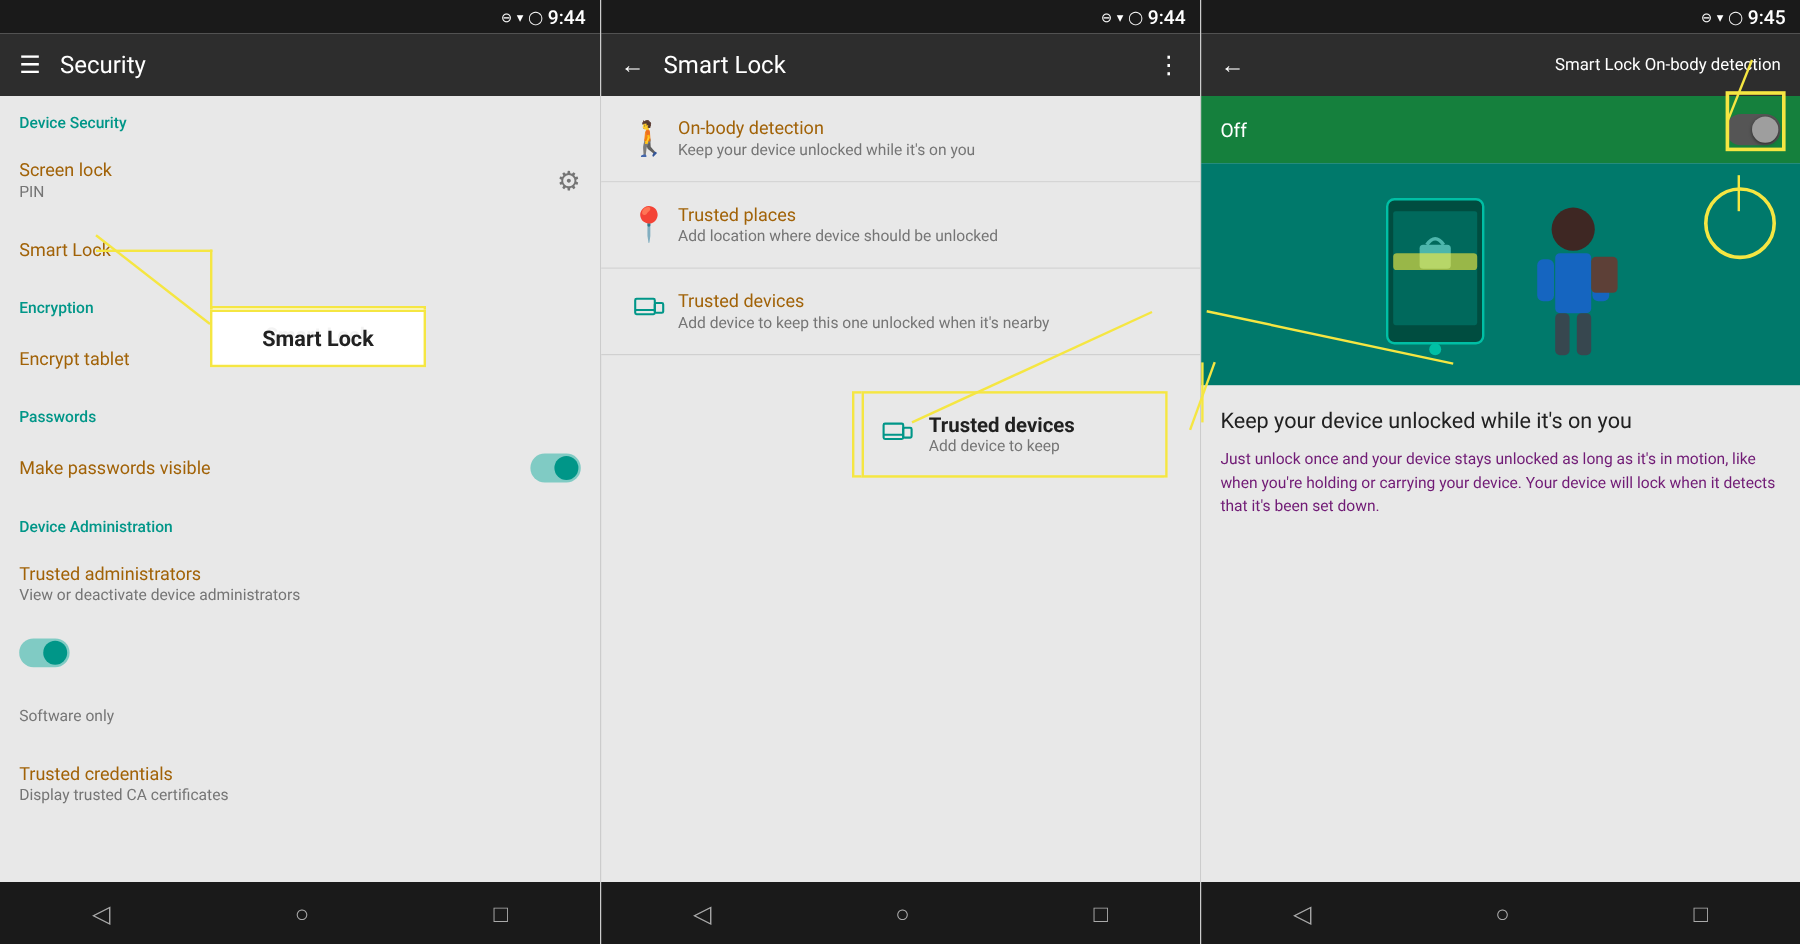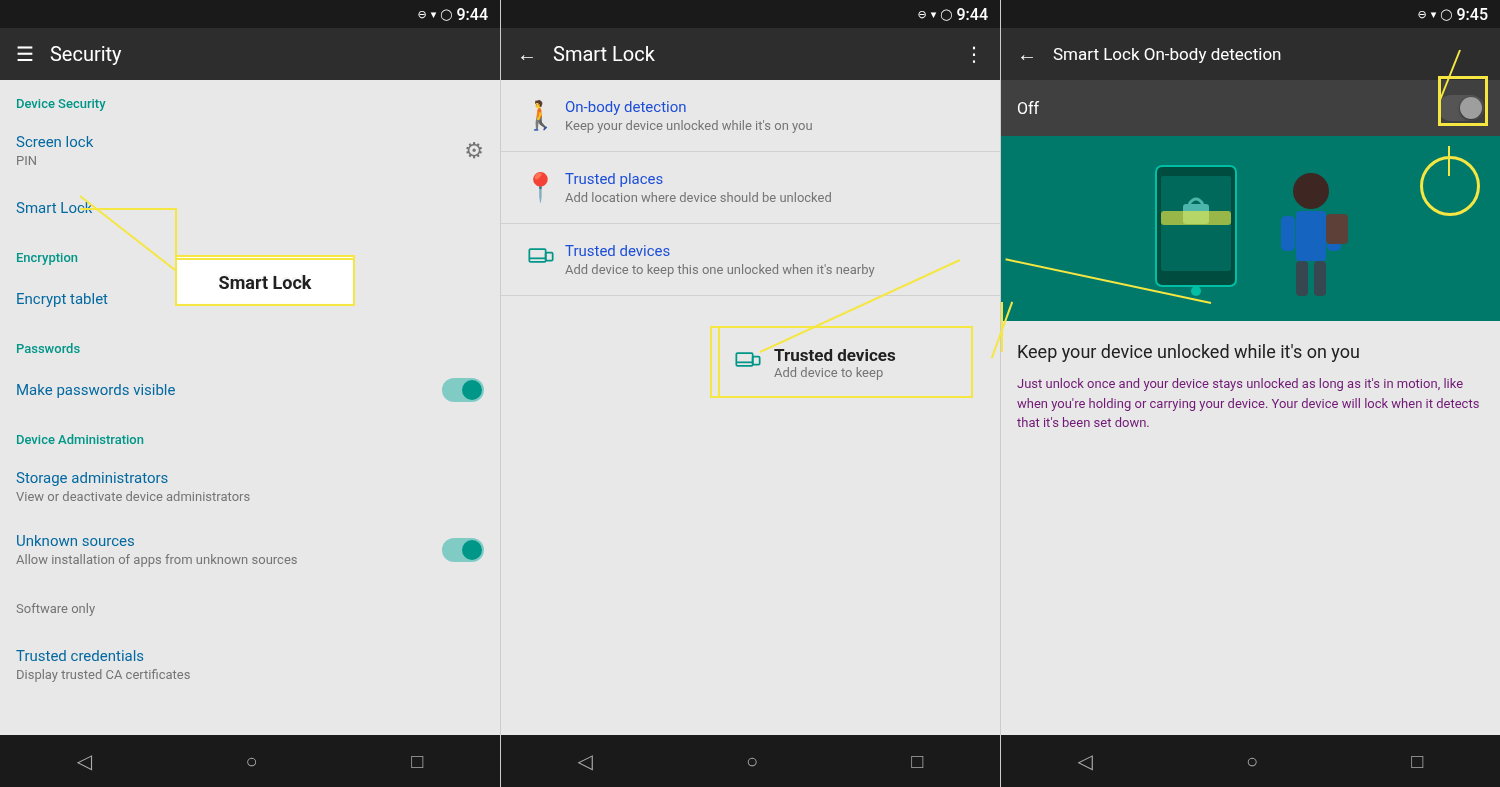--- a/index.html
+++ b/index.html
@@ -88,21 +88,21 @@
       padding: 14px 16px;
       background: #e8e8e8;
       cursor: pointer;
       min-height: 52px;
       position: relative;
     }
     .list-item-content {
       flex: 1;
     }
     .list-item-title {
-      color: #0369a1;
+      color: #a16207;
       font-size: 15px;
       font-weight: 400;
     }
     .list-item-subtitle {
       color: #757575;
       font-size: 13px;
       margin-top: 2px;
     }
     .list-item-right {
       display: flex;
@@ -161,21 +161,21 @@
     }
     .smart-lock-item-icon {
       color: #009688;
       font-size: 28px;
       width: 48px;
       flex-shrink: 0;
       text-align: center;
     }
     .smart-lock-item-content { flex: 1; }
     .smart-lock-item-title {
-      color: #1d4ed8;
+      color: #a16207;
       font-size: 15px;
     }
     .smart-lock-item-subtitle {
       color: #757575;
       font-size: 13px;
       margin-top: 2px;
     }
 
     
     .annotation-box {
@@ -187,21 +187,21 @@
       color: #212121;
       display: flex;
       align-items: center;
       justify-content: center;
       pointer-events: none;
       z-index: 10;
     }
 
     
     .p3-toggle-row {
-      background: #404040;
+      background: #15803d;
       display: flex;
       align-items: center;
       padding: 16px;
       height: 56px;
     }
     .p3-toggle-label {
       color: #fff;
       font-size: 16px;
       flex: 1;
     }
@@ -330,29 +330,25 @@
       <div class="list-item-title">Make passwords visible</div>
     </div>
     <div class="toggle on">
       <div class="toggle-knob"></div>
     </div>
   </div>
 
   <div class="section-header">Device administration</div>
   <div class="list-item">
     <div class="list-item-content">
-      <div class="list-item-title">Storage administrators</div>
+      <div class="list-item-title">Trusted administrators</div>
       <div class="list-item-subtitle">View or deactivate device administrators</div>
     </div>
   </div>
   <div class="list-item">
-    <div class="list-item-content">
-      <div class="list-item-title">Unknown sources</div>
-      <div class="list-item-subtitle">Allow installation of apps from unknown sources</div>
-    </div>
     <div class="toggle on">
       <div class="toggle-knob"></div>
     </div>
   </div>
 
   <div class="list-item">
     <div class="list-item-content">
       <div class="list-item-subtitle">Software only</div>
     </div>
   </div>
@@ -456,21 +452,21 @@
     <div class="status-bar-icons">
       <span class="status-icon">⊖</span>
       <span class="status-icon">▾</span>
       <span class="status-icon">◯</span>
       <span class="status-text">9:45</span>
     </div>
   </div>
 
   <div class="app-bar">
     <span class="app-bar-icon">←</span>
-    <span class="app-bar-title" style="font-size:17px;">Smart Lock On-body detection</span>
+    <span class="app-bar-title" style="font-size:14px;text-align:right;">Smart Lock On-body detection</span>
   </div>
 
   <div class="p3-toggle-row">
     <span class="p3-toggle-label">Off</span>
     <div class="p3-toggle">
       <div class="p3-toggle-knob"></div>
     </div>
   </div>
 
   <div class="teal-area" style="height: 185px;">

